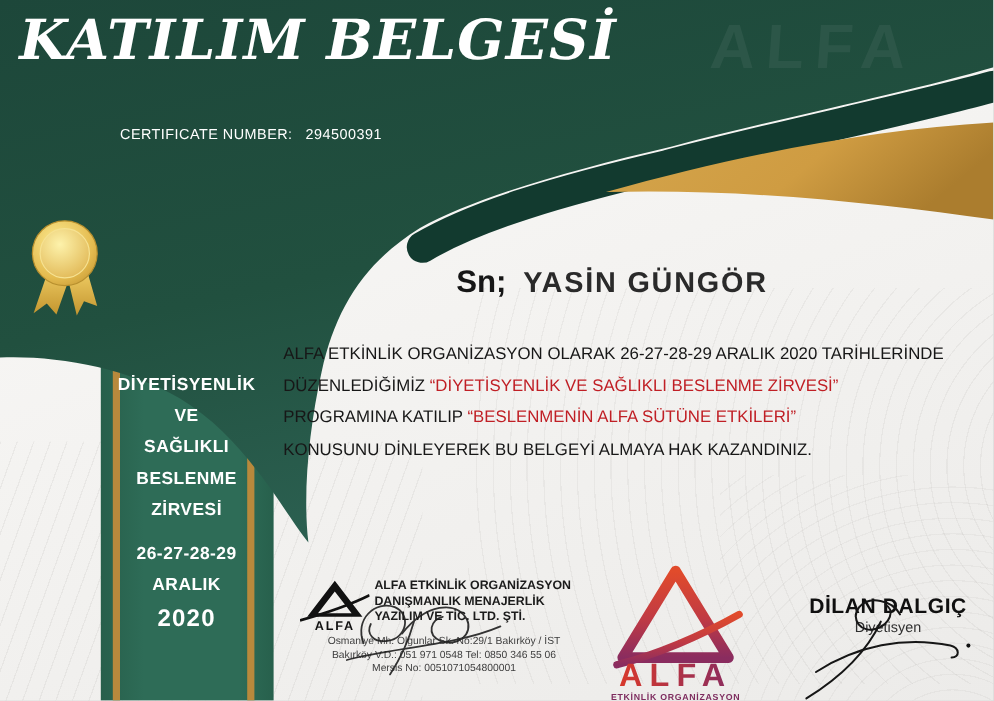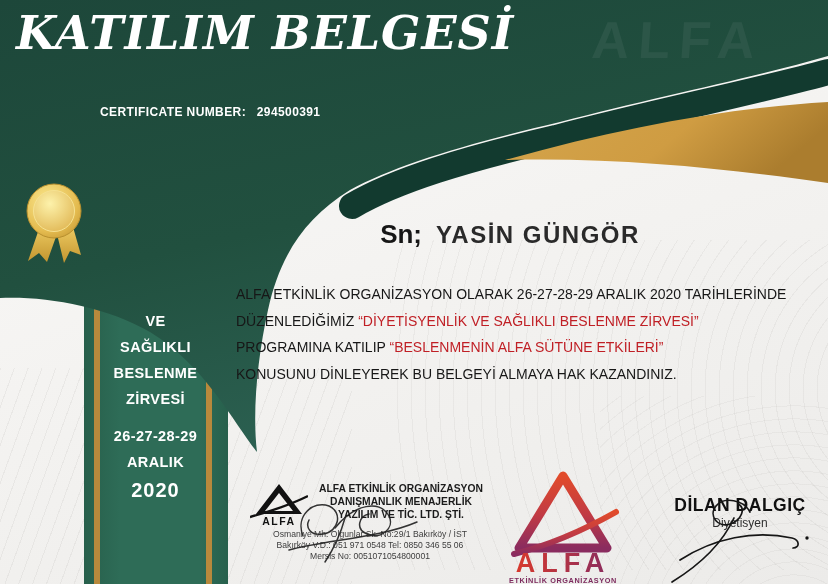--- a/index.html
+++ b/index.html
@@ -22,39 +22,39 @@
   .title{
     left:16px;top:6px;z-index:5;color:#ffffff;
     font-family:"DejaVu Serif","Liberation Serif",serif;
     font-style:italic;font-weight:700;font-size:46px;letter-spacing:1px;white-space:nowrap;text-align:center;
   }
   .watermark{
     left:592px;top:10px;z-index:4;color:#30594b;opacity:.8;
     font-weight:800;font-size:52px;letter-spacing:9px;white-space:nowrap;
     transform:skewX(-4deg);
   }
-  .certnum{left:100px;top:105px;z-index:5;color:#fff;font-size:12px;font-weight:700;letter-spacing:.4px;white-space:nowrap;}
+  .certnum{left:100px;top:105px;z-index:5;color:#fff;font-size:12px;font-weight:400;letter-spacing:.4px;white-space:nowrap;}
   .certnum .num{margin-left:7px;}
   
   .recipient{left:320px;top:219px;width:380px;z-index:5;display:flex;justify-content:center;align-items:baseline;gap:14px;}
   .recipient .saludation{font-size:26px;font-weight:700;color:#161616;}
   .recipient .rname{font-size:24px;font-weight:700;letter-spacing:1.5px;color:#2a2a2a;white-space:nowrap;}
   
   .bodytext{left:236px;top:281px;width:588px;z-index:5;text-align:left;
     font-size:14px;font-weight:400;line-height:26.5px;color:#171717;}
   .bodytext .red{color:#c01f25;}
   
   .side-text{left:88px;top:308px;width:135px;z-index:5;text-align:center;color:#ffffff;
     font-weight:700;font-size:14.5px;line-height:26px;letter-spacing:.4px;}
   .side-date{margin-top:11px;}
   .side-date .yr{font-size:20px;line-height:30px;letter-spacing:1px;}
   
   .stamp{left:250px;top:482px;width:240px;z-index:5;}
   .stamp-row{display:flex;align-items:flex-start;gap:4px;}
-  .stamp-col{flex:1;text-align:center;font-size:10.3px;font-weight:700;line-height:13px;color:#1b1b1b;white-space:nowrap;}
+  .stamp-col{flex:1;text-align:left;font-size:10.3px;font-weight:700;line-height:13px;color:#1b1b1b;white-space:nowrap;}
   .stamp-addr{margin-top:3px;text-align:center;font-size:8.6px;font-weight:400;line-height:11px;color:#3d3d3d;white-space:nowrap;}
   .sig-svg{z-index:6;}
   
   .redlogo{left:506px;top:468px;z-index:5;}
   
   .signame{left:660px;top:495px;width:160px;z-index:5;text-align:center;font-size:17.5px;font-weight:700;letter-spacing:.5px;color:#101010;white-space:nowrap;}
   .sigtitle{left:660px;top:516px;width:160px;z-index:5;text-align:center;font-size:12px;font-weight:400;color:#2f2f2f;}
 </style>
 </head>
 <body>
@@ -137,20 +137,21 @@
       <span class="red">“DİYETİSYENLİK VE SAĞLIKLI BESLENME ZİRVESİ”</span>
     </div>
     <div>
       <span>PROGRAMINA KATILIP</span>
       <span class="red">“BESLENMENİN ALFA SÜTÜNE ETKİLERİ”</span>
     </div>
     <div>KONUSUNU DİNLEYEREK BU BELGEYİ ALMAYA HAK KAZANDINIZ.</div>
   </div>
 
   <div class="layer side-text">
+    <div>DİYETİSYENLİK</div>
     <div>VE</div>
     <div>SAĞLIKLI</div>
     <div>BESLENME</div>
     <div>ZİRVESİ</div>
     <div class="side-date">
       <div>26-27-28-29</div>
       <div>ARALIK</div>
       <div class="yr">2020</div>
     </div>
   </div>

